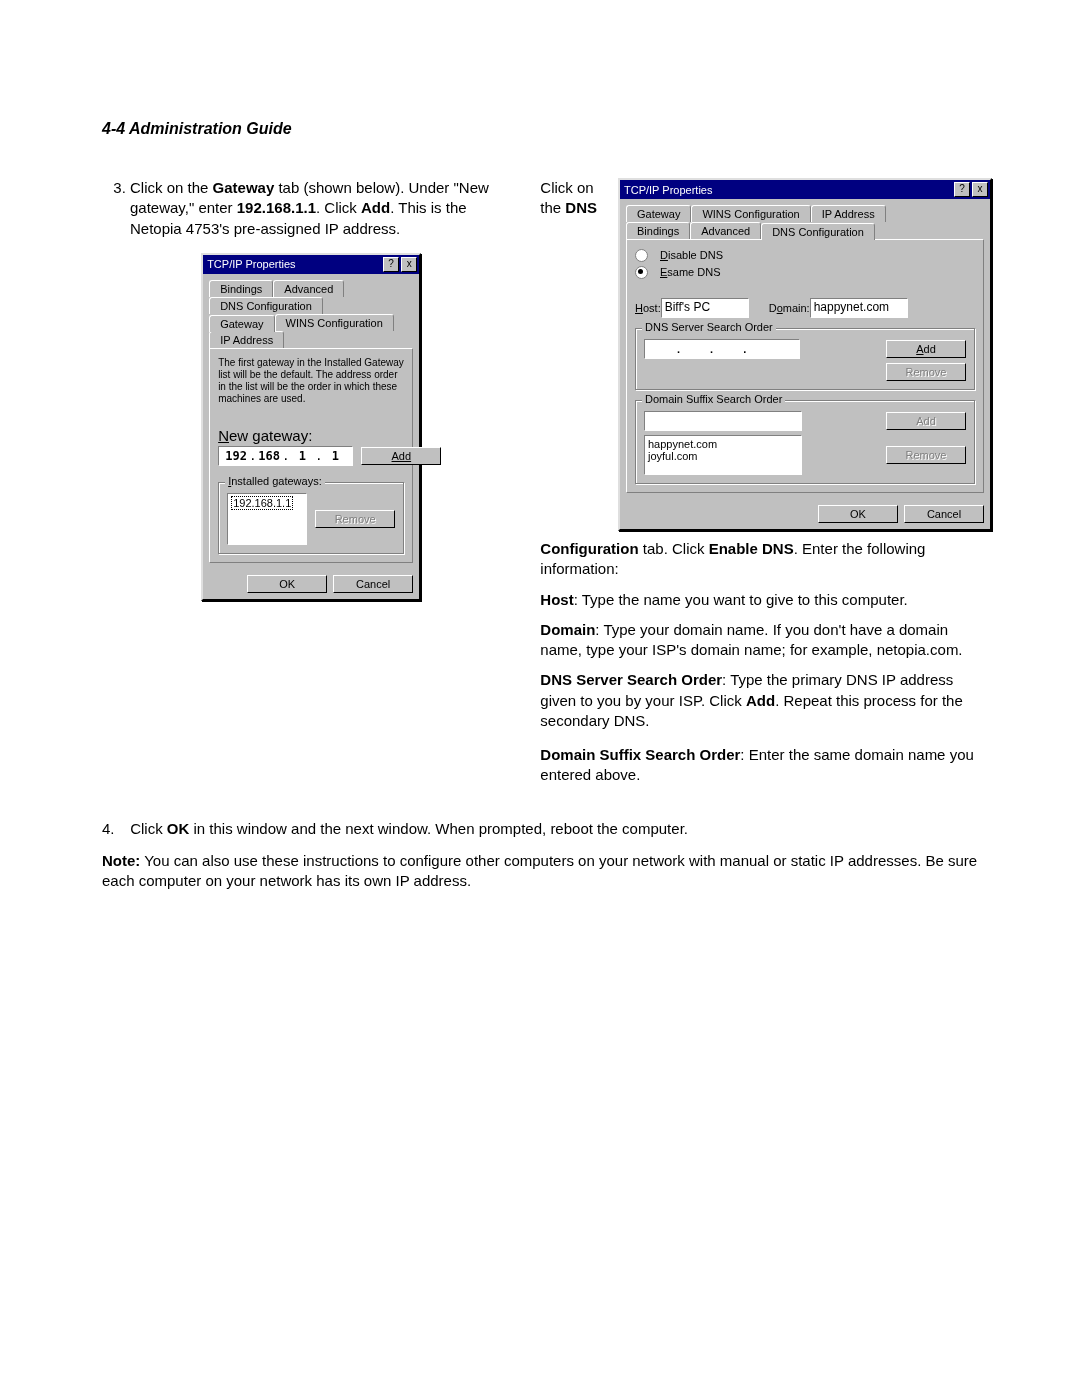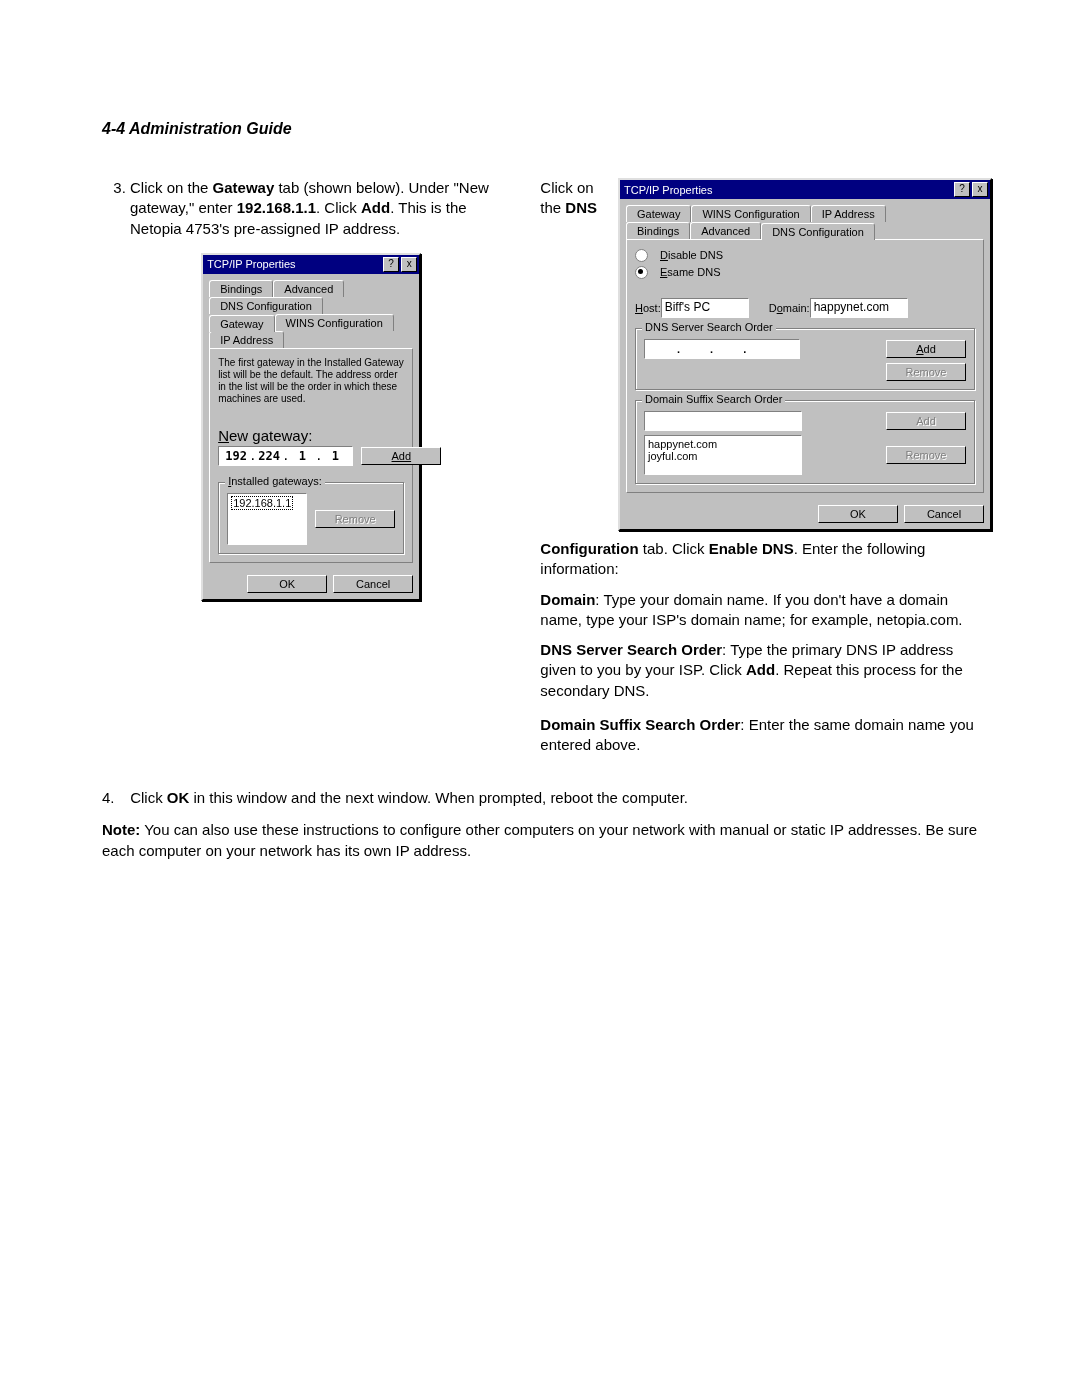--- a/index.html
+++ b/index.html
@@ -181,21 +181,21 @@
           <div class="tab">IP Address</div>
         </div>
         <div class="panel">
           <div style="font-size:10px; line-height:1.2">The first gateway in the Installed Gateway list will be the default. The address order in the list will be the order in which these machines are used.</div>
 
           <div style="margin-top:22px; font-size:15px"><span class="u">N</span><span>ew gateway:</span></div>
           <div class="row" style="margin-top:2px">
             <span class="ip-field">
               <span class="oct">192</span>
                 <span class="dot">.</span>
-              <span class="oct">224</span>
+              <span class="oct">168</span>
                 <span class="dot">.</span>
               <span class="oct">1</span>
                 <span class="dot">.</span>
               <span class="oct">1</span>
             </span>
             <span class="w-btn"><span class="u">Add</span></span>
           </div>
 
           <div class="groupbox" style="margin-top:16px">
             <span class="legend"><span class="u">I</span><span>nstalled gateways:</span></span>
@@ -291,20 +291,23 @@
         <div class="dlg-buttons">
           <span class="w-btn">OK</span>
           <span class="w-btn">Cancel</span>
         </div>
       </div>
 
       <p>
         <span>Click on the </span><b class="ab">DNS Configuration</b><span> tab. Click </span><b class="ab">Enable DNS</b><span>. Enter the following information:</span>
       </p>
       <p>
+        <b class="ab">Host</b><span>: Type the name you want to give to this computer.</span>
+      </p>
+      <p>
         <b class="ab">Domain</b><span>: Type your domain name. If you don't have a domain name, type your ISP's domain name; for example, netopia.com.</span>
       </p>
       <p>
         <b class="ab">DNS Server Search Order</b><span>: Type the primary DNS IP address given to you by your ISP. Click </span><b class="ab">Add</b><span>. Repeat this process for the secondary DNS.</span>
       </p>
       <p class="below">
         <b class="ab">Domain Suffix Search Order</b><span>: Enter the same domain name you entered above.</span>
       </p>
     </div>
   </div>

